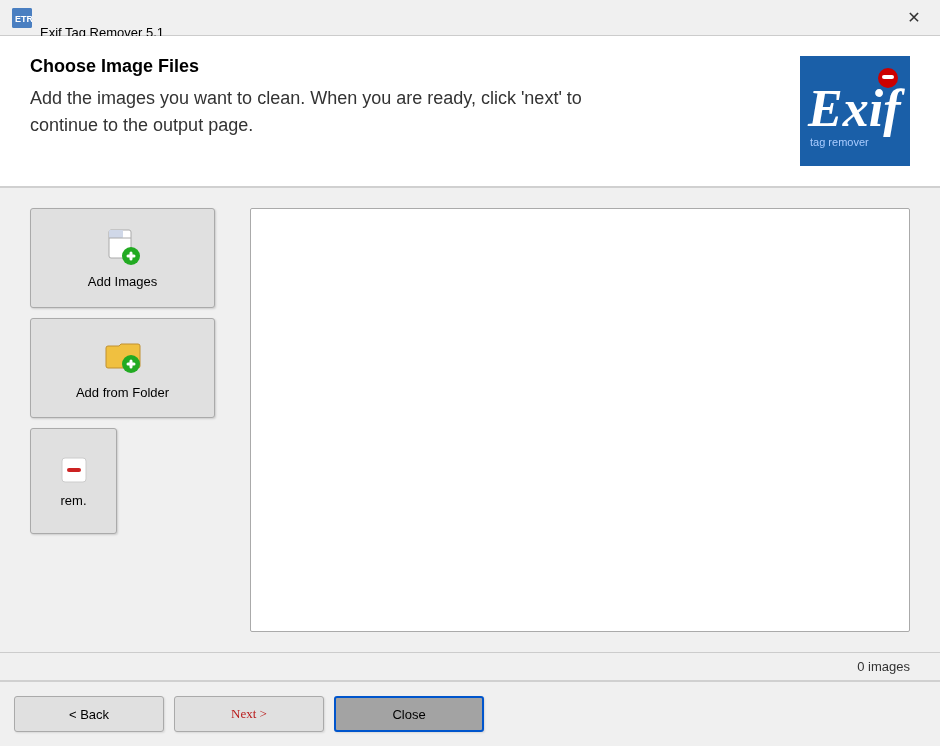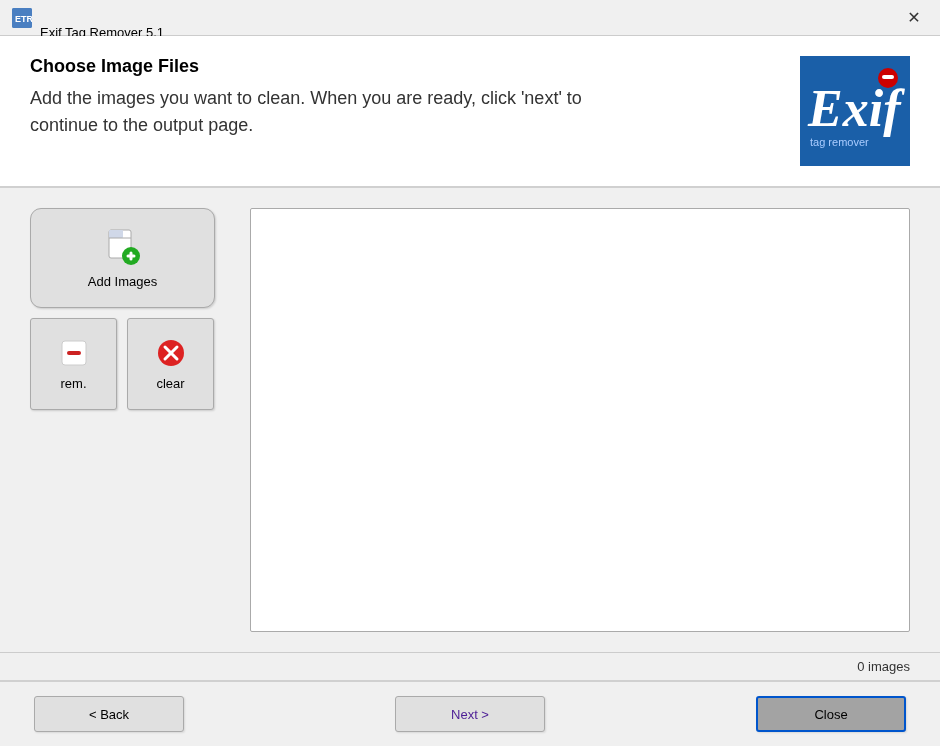--- a/index.html
+++ b/index.html
@@ -103,21 +103,21 @@
       display: flex;
       flex-direction: column;
       gap: 10px;
       width: 200px;
       flex-shrink: 0;
     }
 
     .btn-large {
       background: #e0e0e0;
       border: 1px solid #aaa;
-      border-radius: 11px;
+      border-radius: 3px;
       padding: 12px;
       cursor: pointer;
       display: flex;
       flex-direction: column;
       align-items: center;
       justify-content: center;
       gap: 6px;
       font-size: 13px;
       color: #000;
       width: 185px;
@@ -131,21 +131,21 @@
       border-radius: 3px;
       cursor: pointer;
       display: flex;
       flex-direction: column;
       align-items: center;
       justify-content: center;
       gap: 4px;
       font-size: 13px;
       color: #000;
       width: 87px;
-      height: 92px;
+      height: 106px;
       box-shadow: 1px 1px 2px rgba(0,0,0,0.15);
     }
 
     .small-btns-row {
       display: flex;
       gap: 10px;
     }
 
     
     .icon-add-images {
@@ -188,46 +188,47 @@
       padding: 6px 30px;
       text-align: right;
       font-size: 13px;
       color: #333;
       border-top: 1px solid #ccc;
     }
 
     
     .footer {
       background: #f0f0f0;
-      padding: 14px 34px;
-      display: flex;
-      align-items: center;
-      justify-content: space-between;
+      padding: 14px 14px;
+      display: flex;
+      align-items: center;
+      justify-content: flex-start;
       gap: 10px;
       border-top: 2px solid #d0d0d0;
     }
 
     .btn-footer {
       min-width: 150px;
       height: 36px;
       background: #e0e0e0;
       border: 1px solid #aaa;
       border-radius: 3px;
       cursor: pointer;
       font-size: 13px;
       color: #000;
       display: flex;
       align-items: center;
       justify-content: center;
       padding: 0 20px;
       box-shadow: 1px 1px 2px rgba(0,0,0,0.1);
     }
     .btn-footer.disabled {
-      color: #4c1d95;
+      color: #b91c1c;
       cursor: default;
+      font-family: Liberation Serif, serif;
     }
     .btn-footer.primary {
       border: 2px solid #0055cc;
       background: #a3a3a3;
     }
   </style>
 </head>
 <body>
 
 <div class="title-bar">
@@ -274,43 +275,46 @@
           <line x1="6" y1="10" x2="28" y2="10" stroke="#aaa" stroke-width="1"></line>
 
           <circle cx="28" cy="28" r="9" fill="#22aa22"></circle>
           <rect x="23.5" y="26.5" width="9" height="3" rx="1.5" fill="white"></rect>
           <rect x="26.5" y="23.5" width="3" height="9" rx="1.5" fill="white"></rect>
         </svg>
       </span>
       <span>Add Images</span>
     </button>
 
+    <button class="btn-large">
+      <span class="icon-folder">
+        <svg viewBox="0 0 40 40" width="40" height="40">
+
+          <path d="M3 12 Q3 10 5 10 L16 10 L18 8 L35 8 Q37 8 37 10 L37 30 Q37 32 35 32 L5 32 Q3 32 3 30 Z" fill="#f0c040" stroke="#c09030" stroke-width="1"></path>
+
+          <circle cx="28" cy="28" r="9" fill="#22aa22"></circle>
+          <rect x="23.5" y="26.5" width="9" height="3" rx="1.5" fill="white"></rect>
+          <rect x="26.5" y="23.5" width="3" height="9" rx="1.5" fill="white"></rect>
+        </svg>
+      </span>
+      <span>Add from Folder</span>
+    </button>
 
     <div class="small-btns-row">
 
       <button class="btn-small">
         <span class="icon-remove">
           <svg viewBox="0 0 32 32" width="32" height="32">
             <rect x="4" y="4" width="24" height="24" rx="3" fill="white" stroke="#ccc" stroke-width="1"></rect>
             <rect x="9" y="14" width="14" height="4" rx="2" fill="#cc2222"></rect>
           </svg>
         </span>
         <span>rem.</span>
       </button>
 
-      <button class="btn-small">
-        <span class="icon-clear">
-          <svg viewBox="0 0 32 32" width="32" height="32">
-            <circle cx="16" cy="16" r="13" fill="#dd2222"></circle>
-            <line x1="10" y1="10" x2="22" y2="22" stroke="white" stroke-width="3" stroke-linecap="round"></line>
-            <line x1="22" y1="10" x2="10" y2="22" stroke="white" stroke-width="3" stroke-linecap="round"></line>
-          </svg>
-        </span>
-        <span>clear</span>
-      </button>
     </div>
 
   </div>
 
   <div class="file-list-area">
   </div>
 
 </div>
 
 <div class="status-bar">

